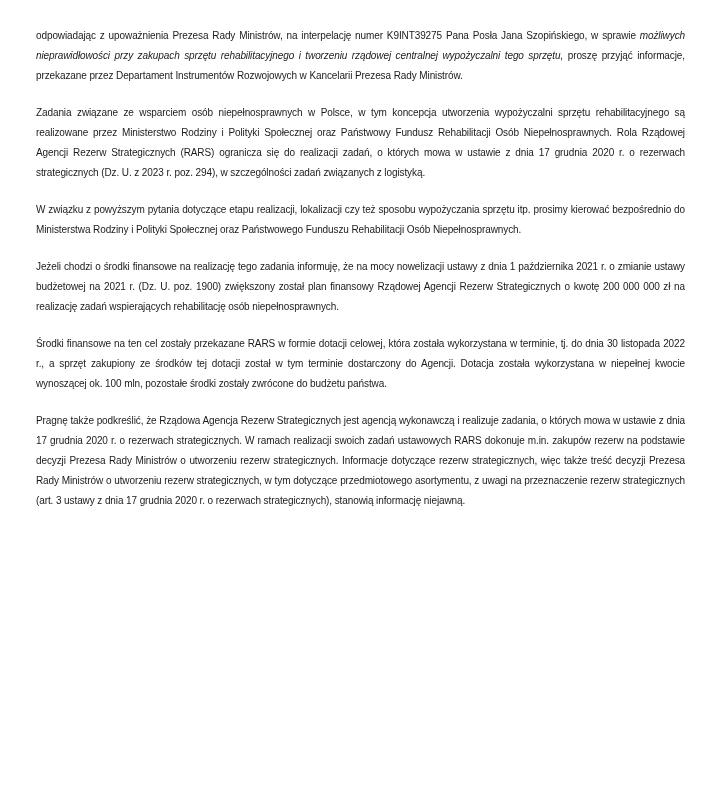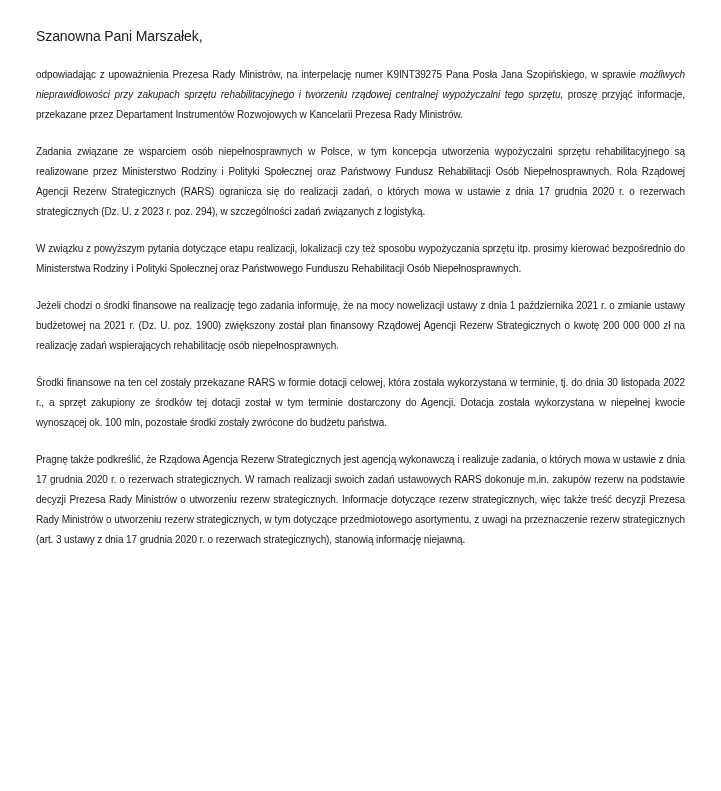--- a/index.html
+++ b/index.html
@@ -39,21 +39,20 @@
     margin-bottom: 4px;
   }
   .it {
     font-style: italic;
   }
 </style>
 </head>
 <body style="background: rgb(255, 255, 255); color: rgb(26, 26, 26);">
 
 <div class="page">
-  <p class="salutation">Szanowna Pani Marszałek,</p>
   <div class="letter-body">
       <p class="para"><span>odpowiadając z upoważnienia Prezesa Rady Ministrów, na interpelację numer K9INT39275 Pana Posła Jana Szopińskiego, w sprawie </span><span class="it">możliwych nieprawidłowości przy zakupach sprzętu rehabilitacyjnego i tworzeniu rządowej centralnej wypożyczalni tego sprzętu,</span><span> proszę przyjąć informacje, przekazane przez Departament Instrumentów Rozwojowych w Kancelarii Prezesa Rady Ministrów.</span></p>
       <p class="para"><span>Zadania związane ze wsparciem osób niepełnosprawnych w Polsce, w tym koncepcja utworzenia wypożyczalni sprzętu rehabilitacyjnego są realizowane przez Ministerstwo Rodziny i Polityki Społecznej oraz Państwowy Fundusz Rehabilitacji Osób Niepełnosprawnych. Rola Rządowej Agencji Rezerw Strategicznych (RARS) ogranicza się do realizacji zadań, o których mowa w ustawie z dnia 17 grudnia 2020 r. o rezerwach strategicznych (Dz.&nbsp;U. z 2023 r. poz. 294), w szczególności zadań związanych z logistyką.</span></p>
       <p class="para"><span>W związku z powyższym pytania dotyczące etapu realizacji, lokalizacji czy też sposobu wypożyczania sprzętu itp. prosimy kierować bezpośrednio do Ministerstwa Rodziny i&nbsp;Polityki Społecznej oraz Państwowego Funduszu Rehabilitacji Osób Niepełnosprawnych.</span></p>
       <p class="para"><span>Jeżeli chodzi o środki finansowe na realizację tego zadania informuję, że na mocy nowelizacji ustawy z dnia 1 października 2021 r. o zmianie ustawy budżetowej na 2021 r. (Dz.&nbsp;U. poz. 1900) zwiększony został plan finansowy Rządowej Agencji Rezerw Strategicznych o kwotę 200&nbsp;000&nbsp;000 zł na realizację zadań wspierających rehabilitację osób niepełnosprawnych.</span></p>
       <p class="para"><span>Środki finansowe na ten cel zostały przekazane RARS w formie dotacji celowej, która została wykorzystana w terminie, tj. do dnia 30 listopada 2022 r., a sprzęt zakupiony ze środków tej dotacji został w tym terminie dostarczony do Agencji. Dotacja została wykorzystana w niepełnej kwocie wynoszącej ok. 100 mln, pozostałe środki zostały zwrócone do budżetu państwa.</span></p>
       <p class="para"><span>Pragnę także podkreślić, że Rządowa Agencja Rezerw Strategicznych jest agencją wykonawczą i realizuje zadania, o których mowa w ustawie z dnia 17 grudnia 2020 r. o&nbsp;rezerwach&nbsp;strategicznych. W ramach realizacji swoich zadań ustawowych RARS dokonuje m.in. zakupów rezerw na podstawie decyzji Prezesa Rady Ministrów o utworzeniu rezerw strategicznych. Informacje dotyczące rezerw strategicznych, więc także treść decyzji Prezesa Rady Ministrów o utworzeniu rezerw strategicznych, w tym dotyczące przedmiotowego asortymentu, z uwagi na przeznaczenie rezerw strategicznych (art. 3 ustawy z dnia 17 grudnia 2020 r. o rezerwach strategicznych), stanowią informację niejawną.</span></p>
     </div>
 </div>
 

